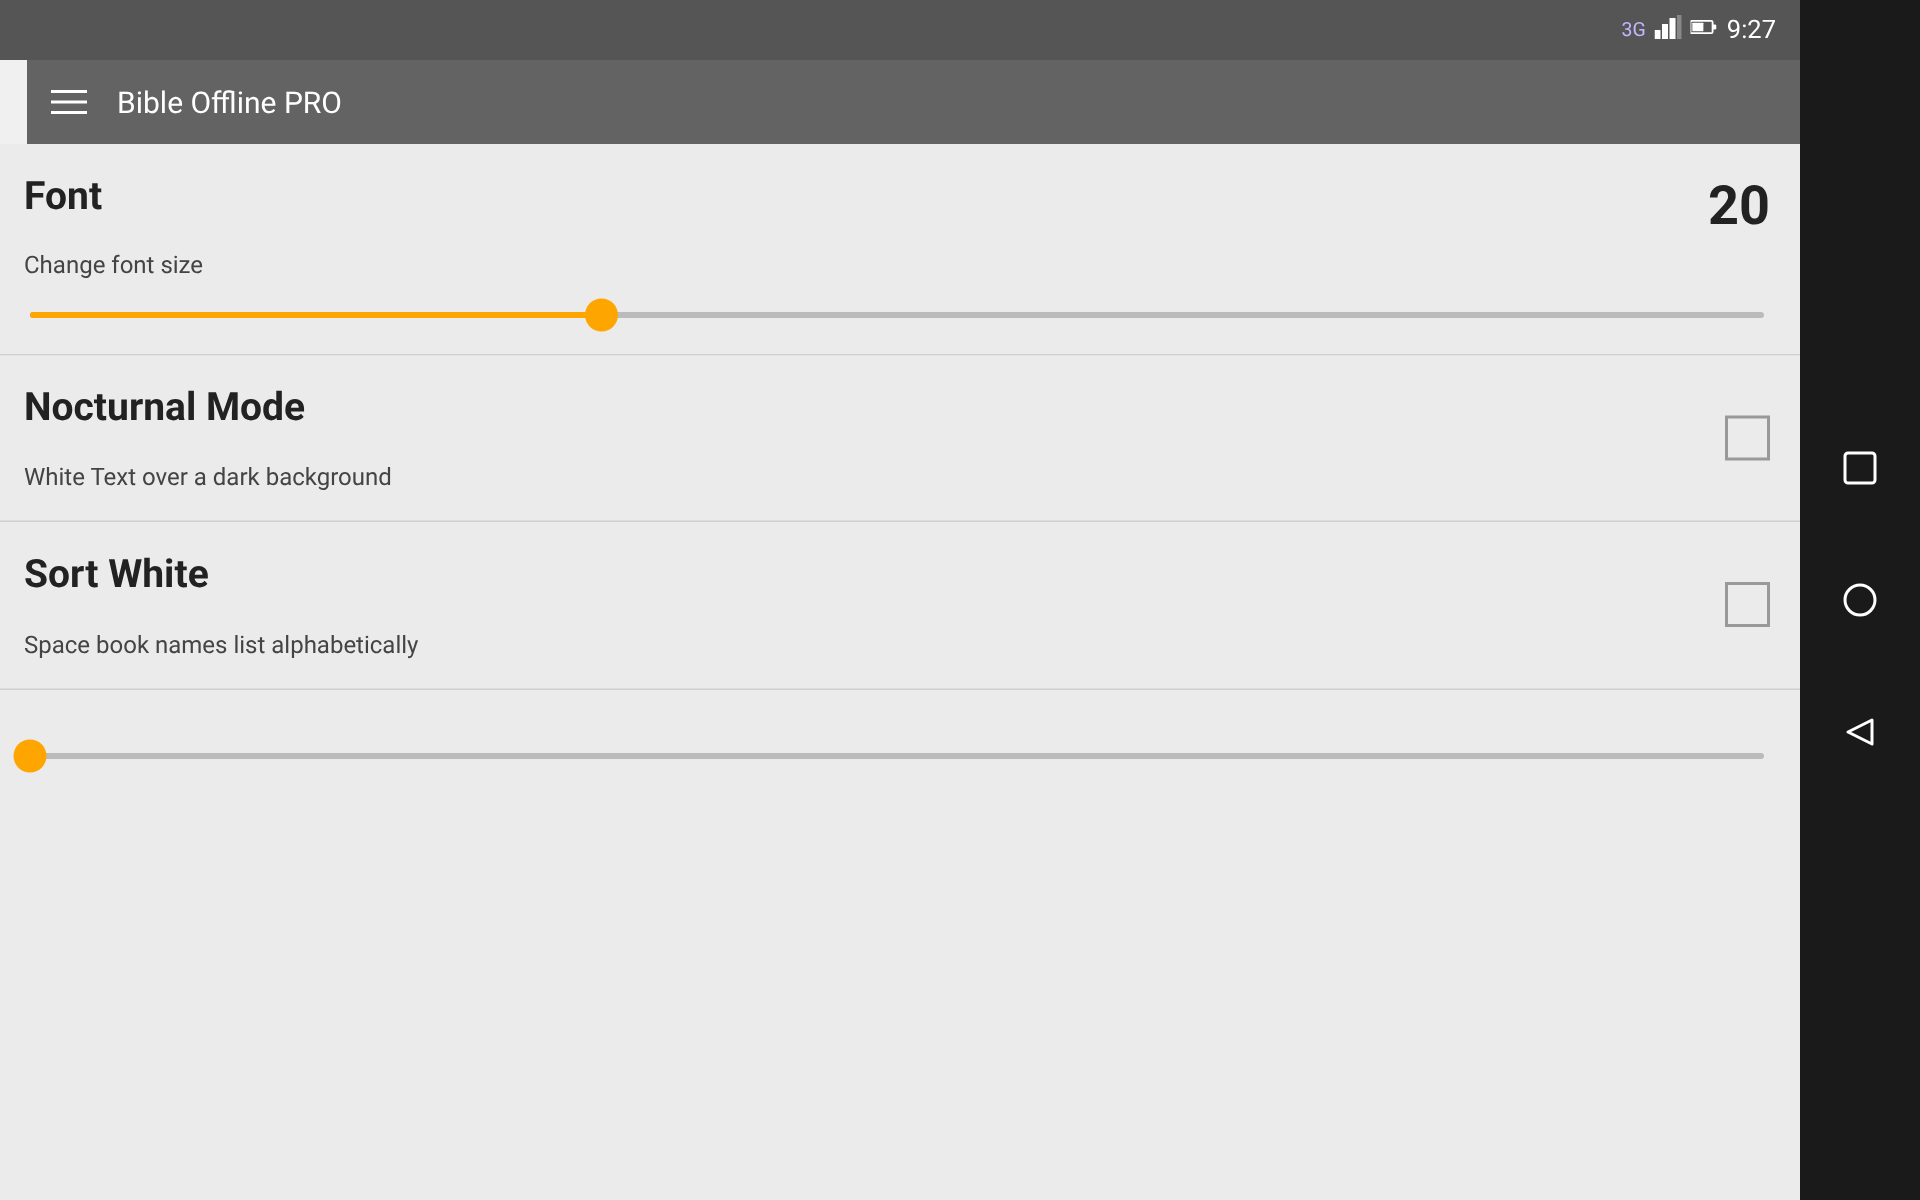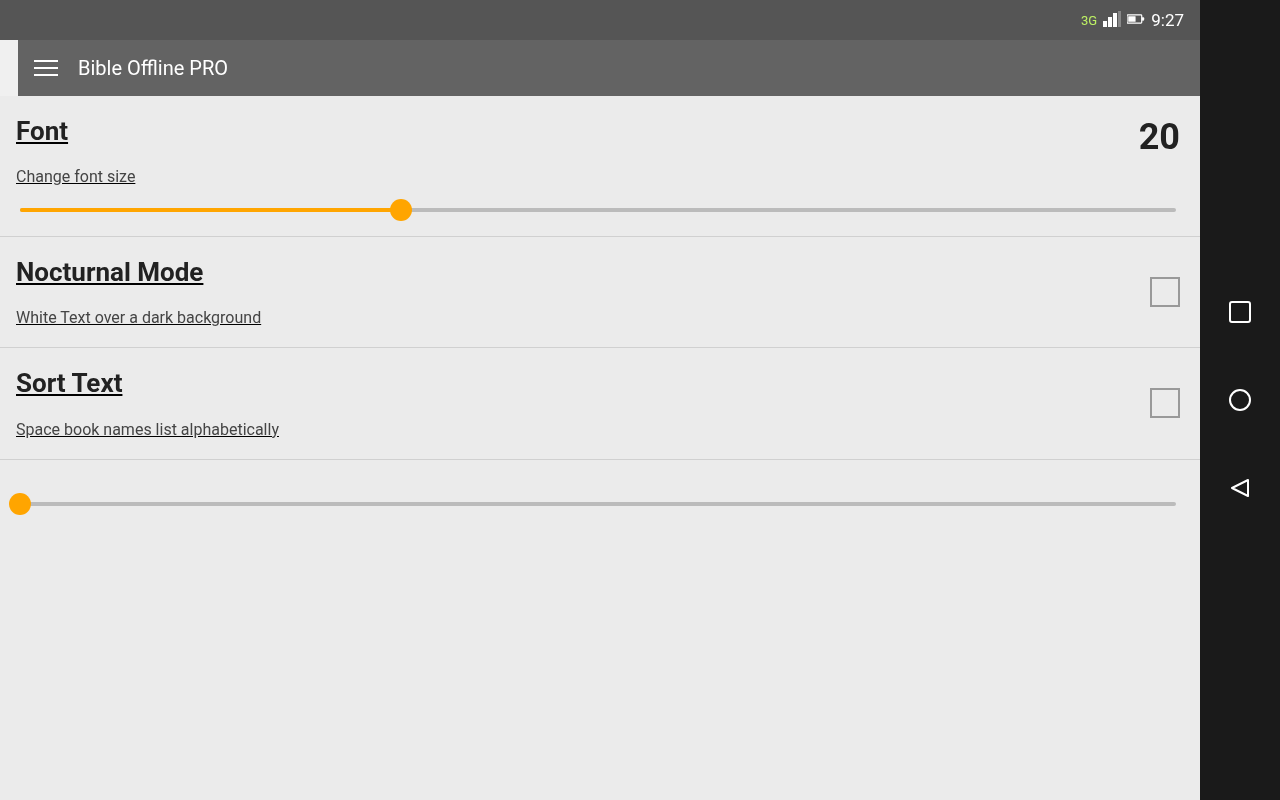--- a/index.html
+++ b/index.html
@@ -45,21 +45,21 @@
     .battery-icon {
       color: white;
       font-size: 13px;
     }
     .time-text {
       color: white;
       font-size: 17px;
       font-weight: 400;
     }
     .network-label {
-      color: #bef264;
+      color: #c4b5fd;
       font-size: 13px;
     }
 
     
     .toolbar {
       background: #636363;
       height: 56px;
       display: flex;
       align-items: center;
       padding: 0 16px;
@@ -104,21 +104,20 @@
 
     .setting-row.font-row {
       flex-direction: column;
       align-items: flex-start;
       padding-bottom: 24px;
       min-height: 120px;
     }
 
     .setting-left {
       flex: 1;
-      text-decoration: underline;
     }
 
     .setting-title {
       font-size: 26px;
       font-weight: 700;
       color: #222;
       line-height: 1.2;
     }
 
     .setting-desc {
@@ -328,21 +327,21 @@
     <div class="setting-row">
       <div class="setting-left">
         <div class="setting-title">Nocturnal Mode</div>
         <div class="setting-desc">White Text over a dark background</div>
       </div>
       <div class="checkbox-container"></div>
     </div>
 
     <div class="setting-row">
       <div class="setting-left">
-        <div class="setting-title">Sort Text</div>
+        <div class="setting-title">Sort White</div>
         <div class="setting-desc">Space book names list alphabetically</div>
       </div>
       <div class="checkbox-container"></div>
     </div>
 
     <div class="space-row">
       <div class="space-slider-container">
         <div class="space-slider-track">
           <div class="space-slider-fill"></div>
           <div class="space-slider-thumb"></div>

